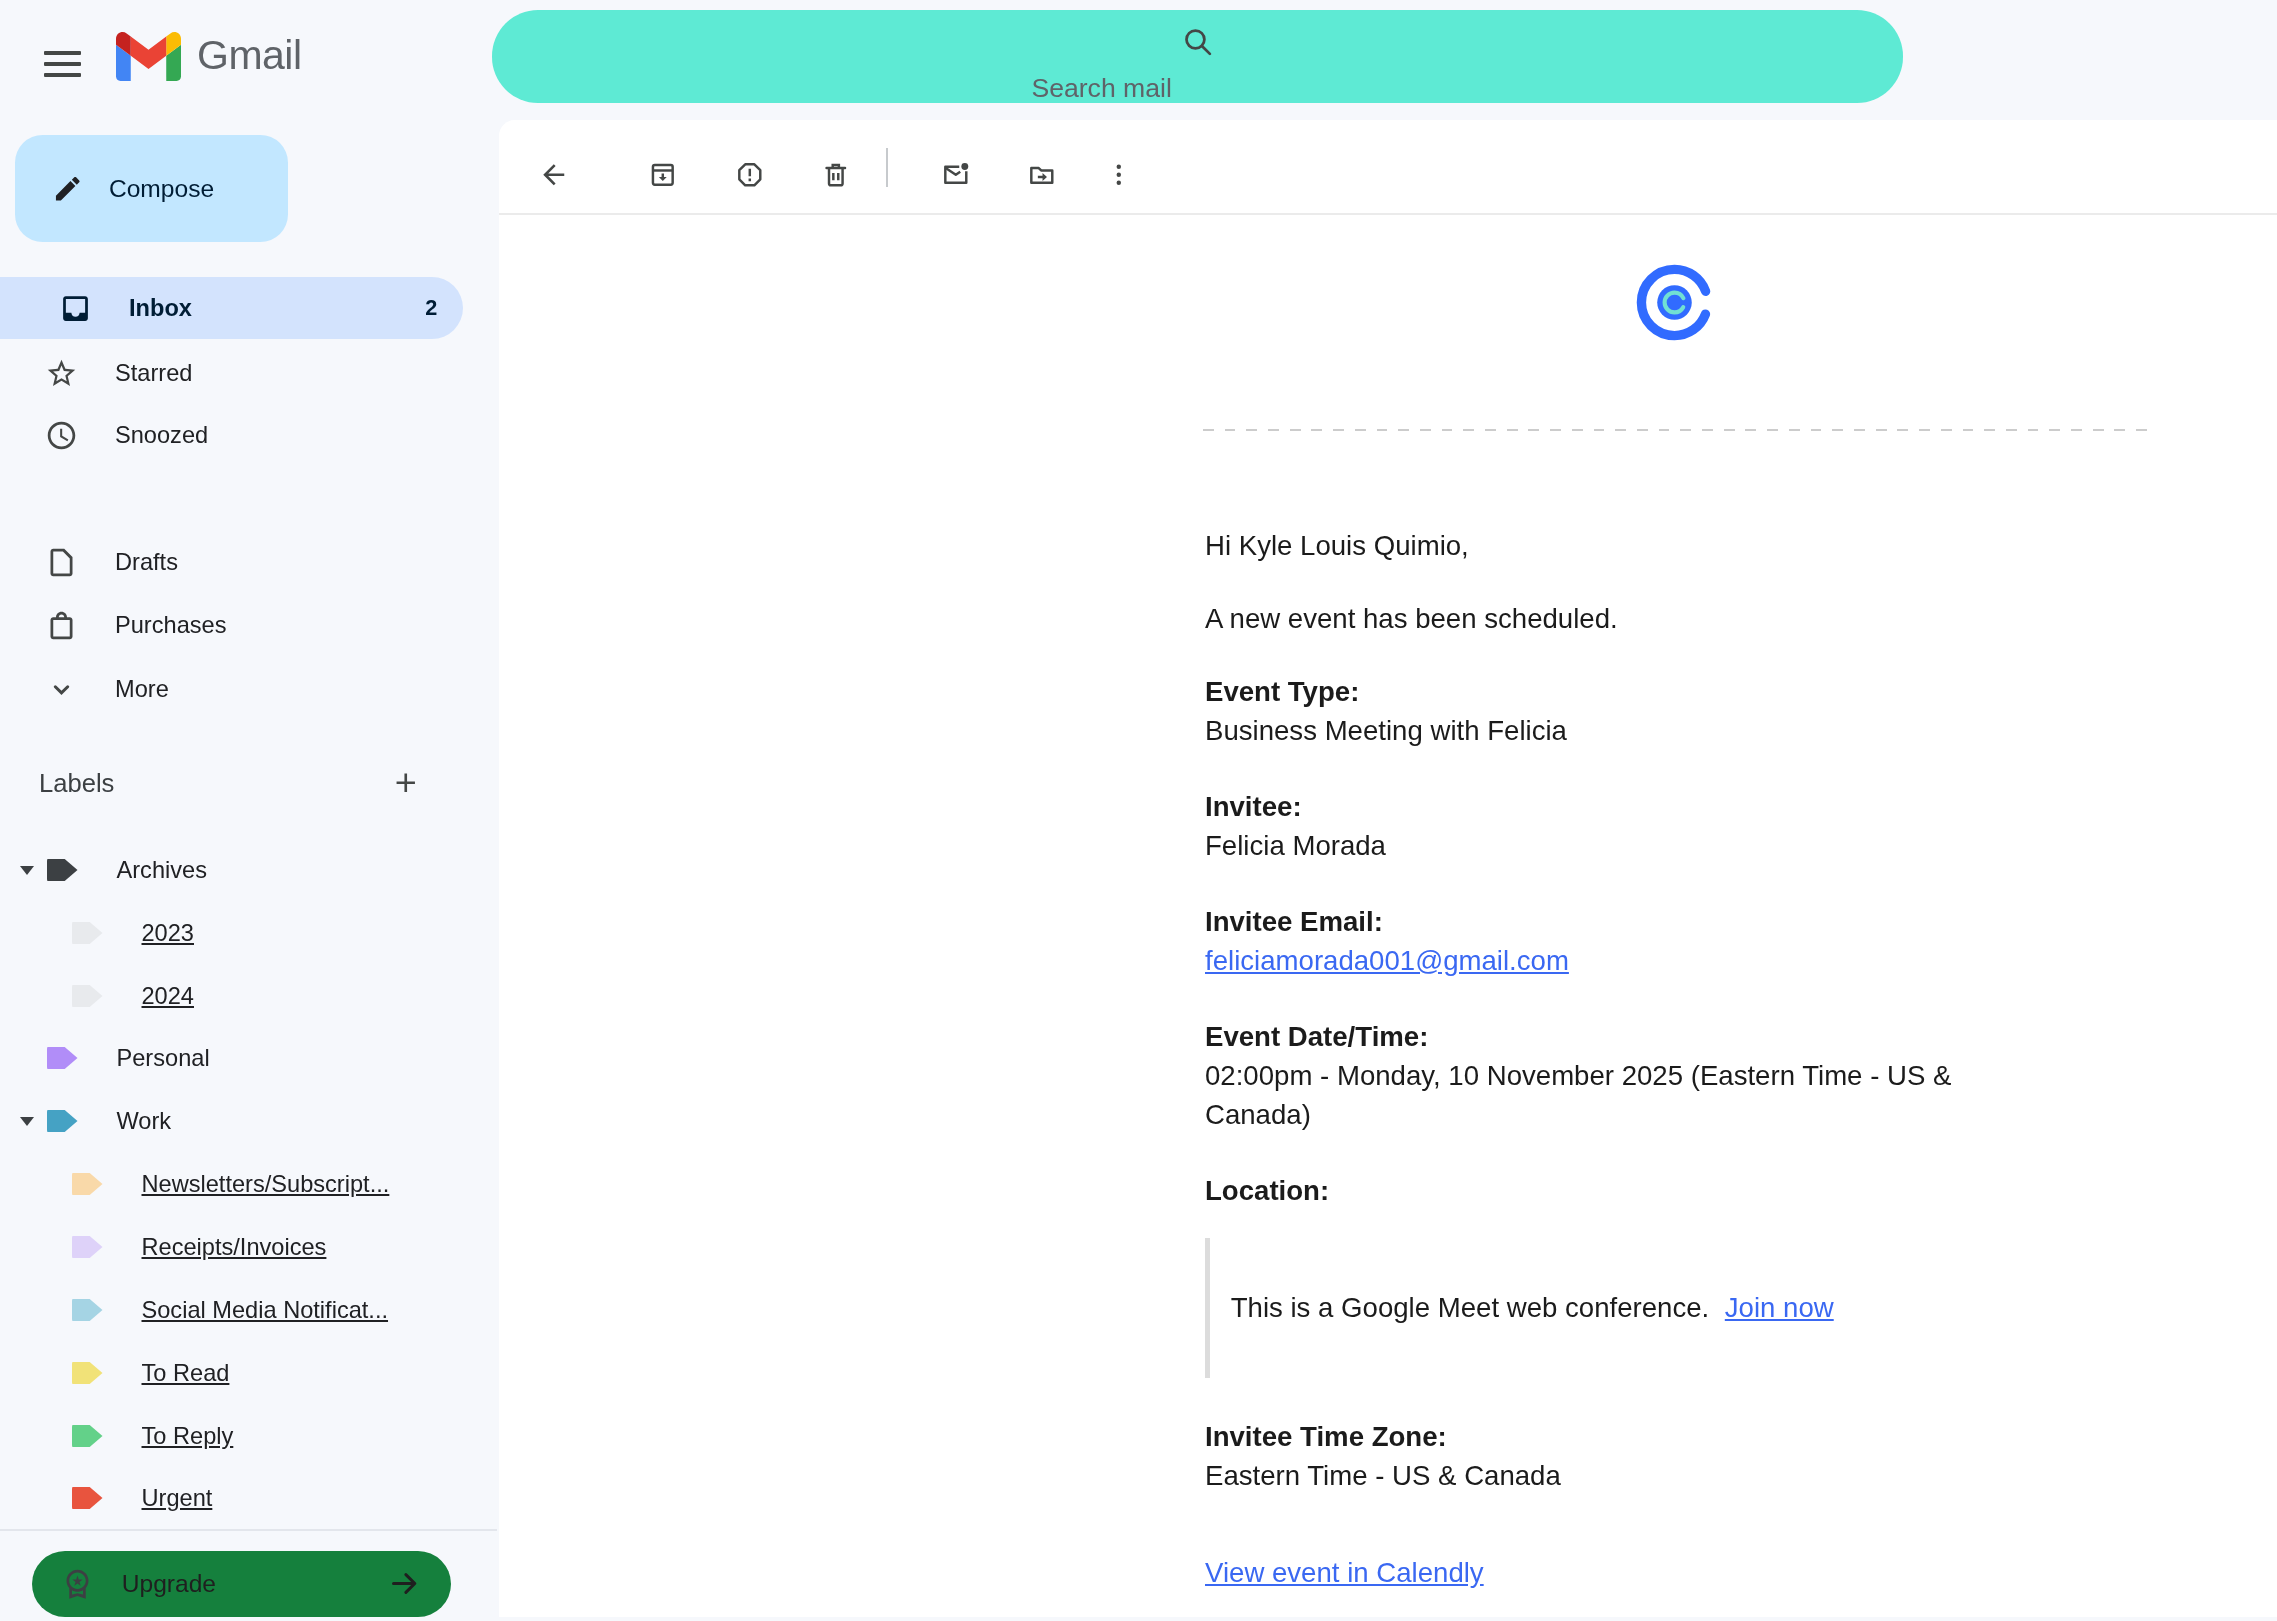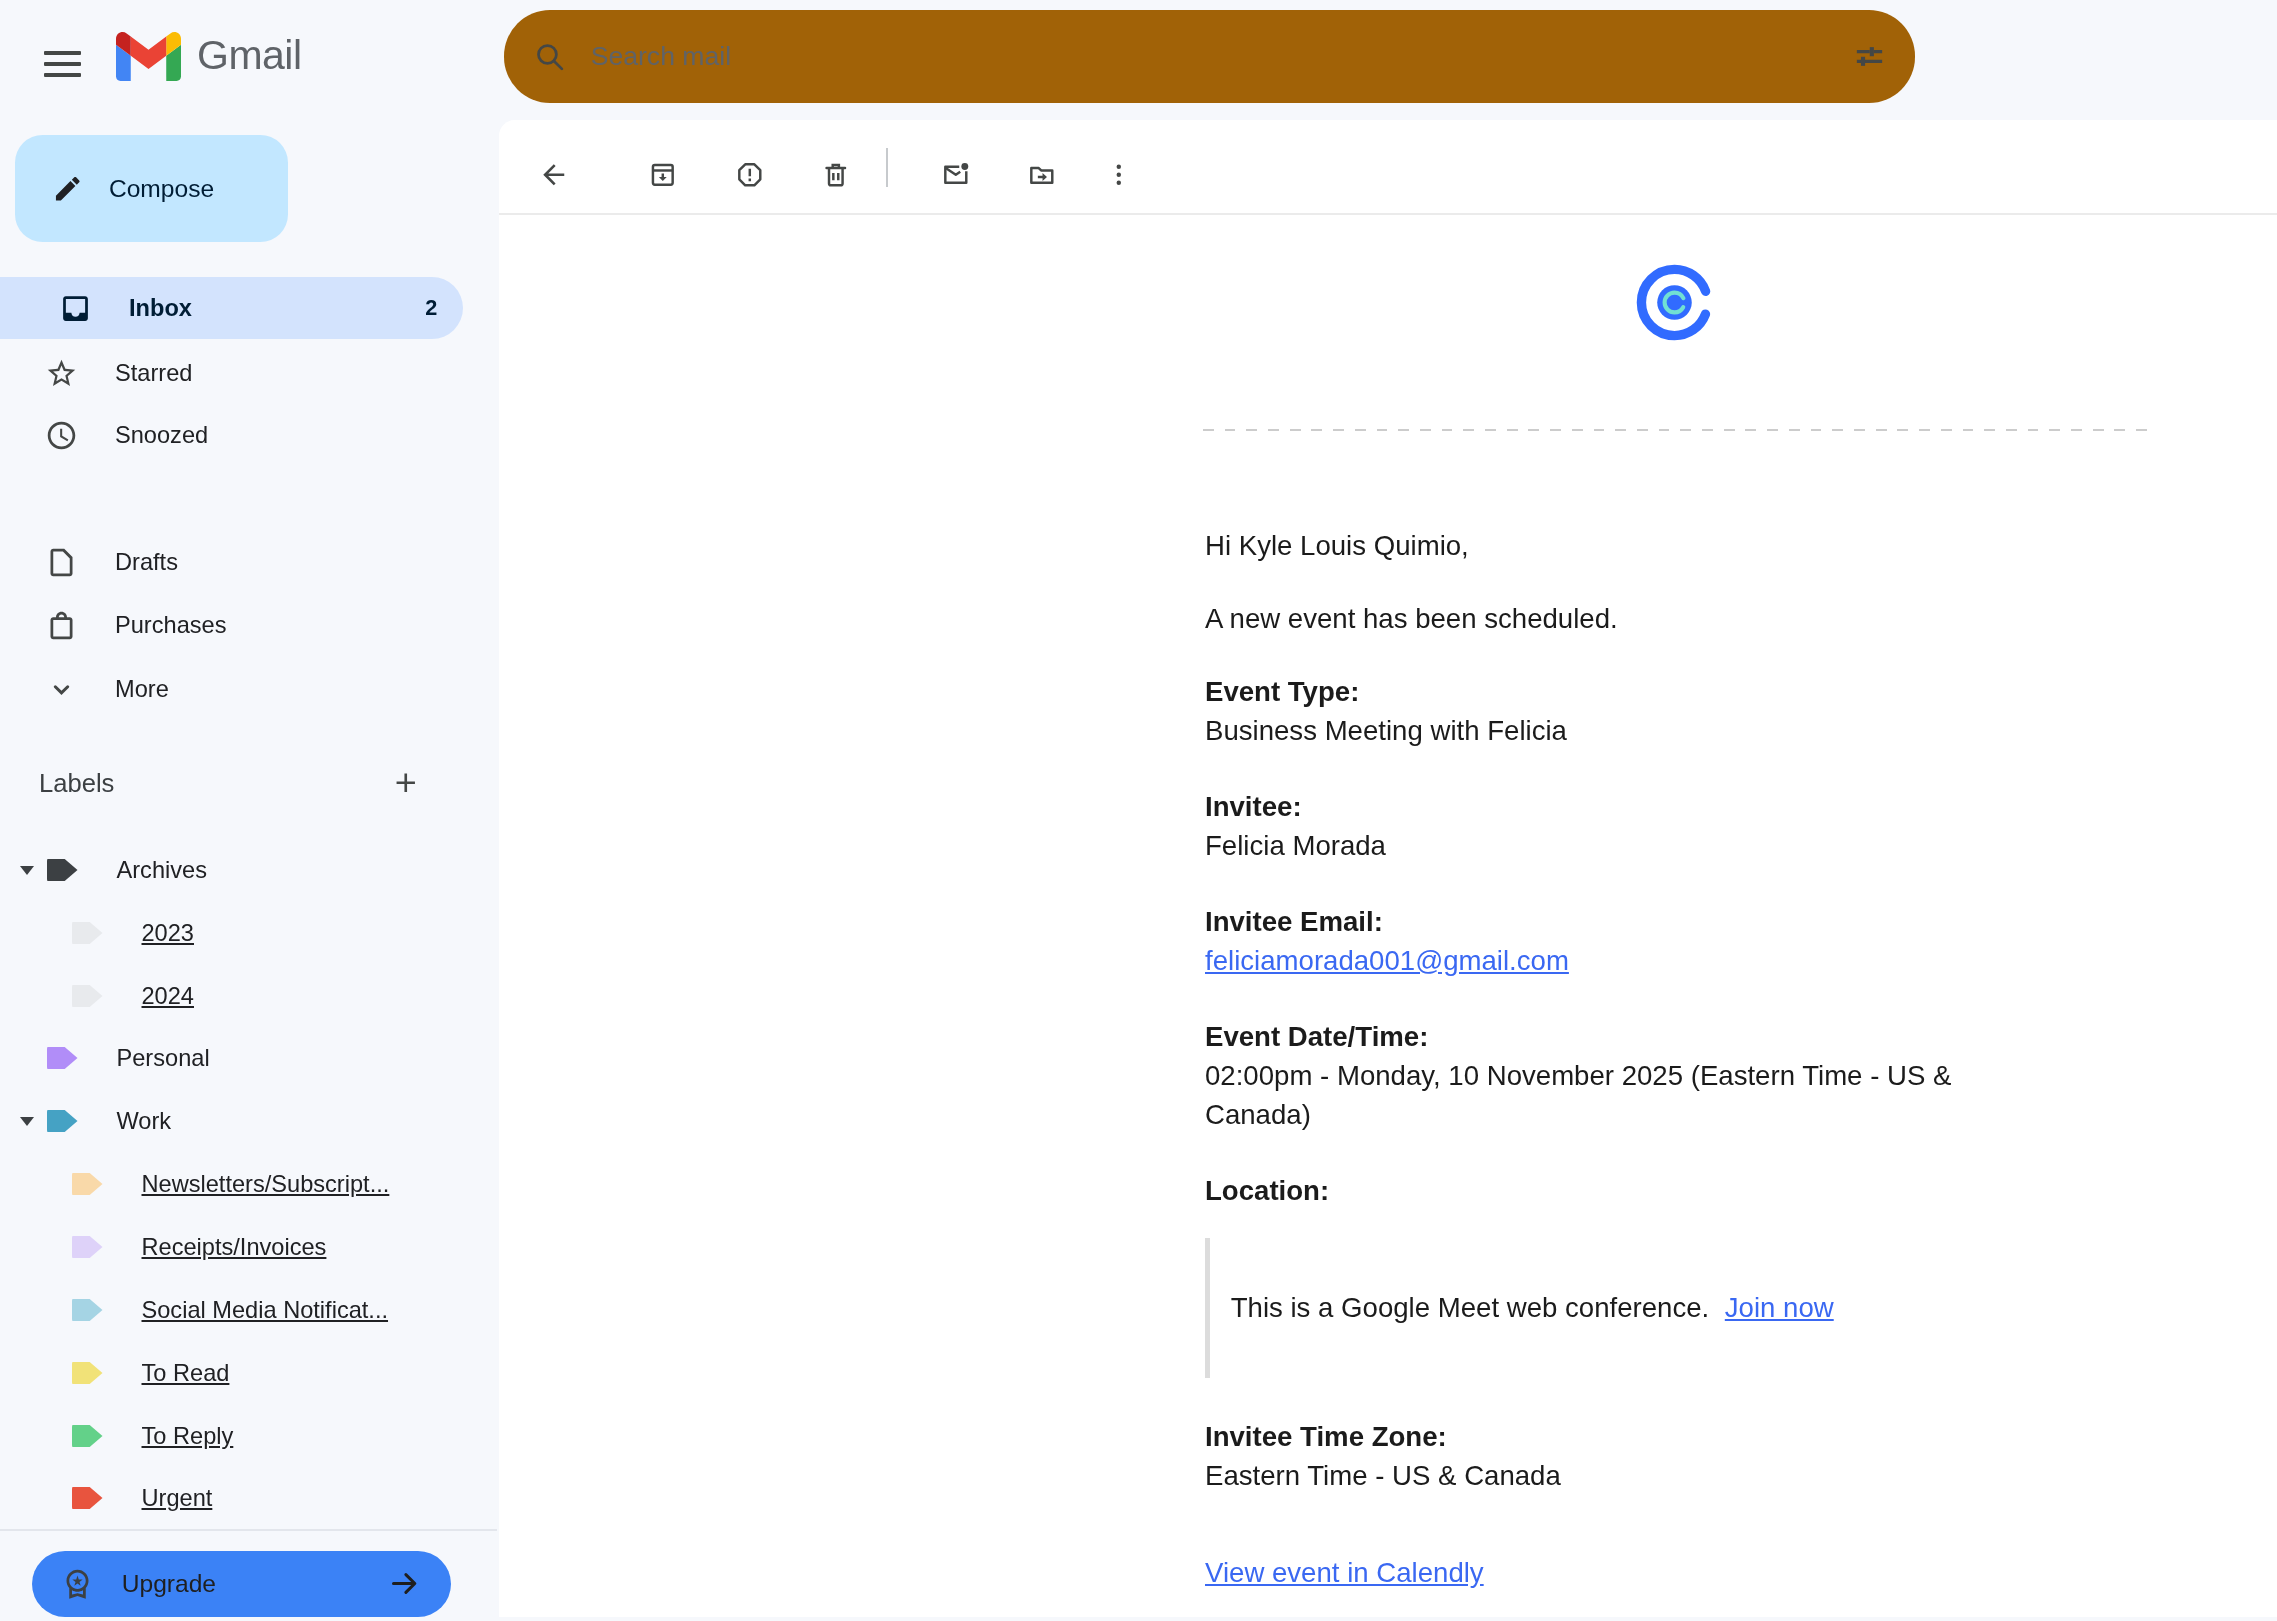--- a/index.html
+++ b/index.html
@@ -18,23 +18,24 @@
     display:flex; align-items:center; justify-content:center;
   }
   .hamburger .bars { width:37px; }
   .hamburger .bars div { height:3.9px; background:#444746; border-radius:1px; margin:6.9px 0; }
   .gmail-logo { position:absolute; left:116px; top:31.5px; width:65px; height:49px; }
   .gmail-word {
     position:absolute; left:197px; top:35px; font-size:41px; line-height:41px;
     color:#5f6368; letter-spacing:-0.5px;
   }
   .search-pill {
-    position:absolute; left:504px; top:9.9px; width:1411px; height:93px;
-    background:#a16207; border-radius:46px; display:flex; align-items:center;
+    position:absolute; left:492px; top:9.9px; width:1411px; height:93px;
+    background:#5eead4; border-radius:46px; display:flex; align-items:center;
     padding:0 13.8px;
+    flex-direction:column;
   }
   .icon-btn {
     width:63px; height:63px; border:none; background:transparent; border-radius:50%;
     display:flex; align-items:center; justify-content:center; cursor:pointer; flex:none;
   }
   .search-input {
     flex:1; border:none; background:transparent; outline:none;
     font-family:"Liberation Sans",sans-serif; font-size:26.6px; color:#202124;
     margin-left:9.9px;
   }
@@ -79,21 +80,21 @@
   .label-row .chip { margin-left:47px; }
   .label-row.indent .chip { margin-left:72px; }
   .label-row .llabel { font-size:23.6px; margin-left:39px; color:#202124; white-space:nowrap; }
   .label-row.indent .llabel { margin-left:39px;text-decoration:underline; }
   .upgrade-zone {
     position:absolute; left:0; top:1427px; width:497px; height:92px;
     border-top:2px solid #e3e6ec;
   }
   .upgrade-btn {
     position:absolute; left:31.5px; top:19.7px; width:419px; height:66px;
-    background:#3b82f6; border:none; border-radius:33px; cursor:pointer;
+    background:#15803d; border:none; border-radius:33px; cursor:pointer;
     display:flex; align-items:center; padding:0 29.6px;
     font-family:"Liberation Sans",sans-serif;
   }
   .upgrade-btn .utxt { font-size:24.6px; color:#1f1f1f; margin-left:27.6px; }
   .upgrade-btn .uarrow { margin-left:auto; display:flex; }
   
   .card {
     position:absolute; left:499px; top:120px; width:1778px; height:1497px;
     background:#ffffff; border-radius:15.8px 0 0 0;
   }

